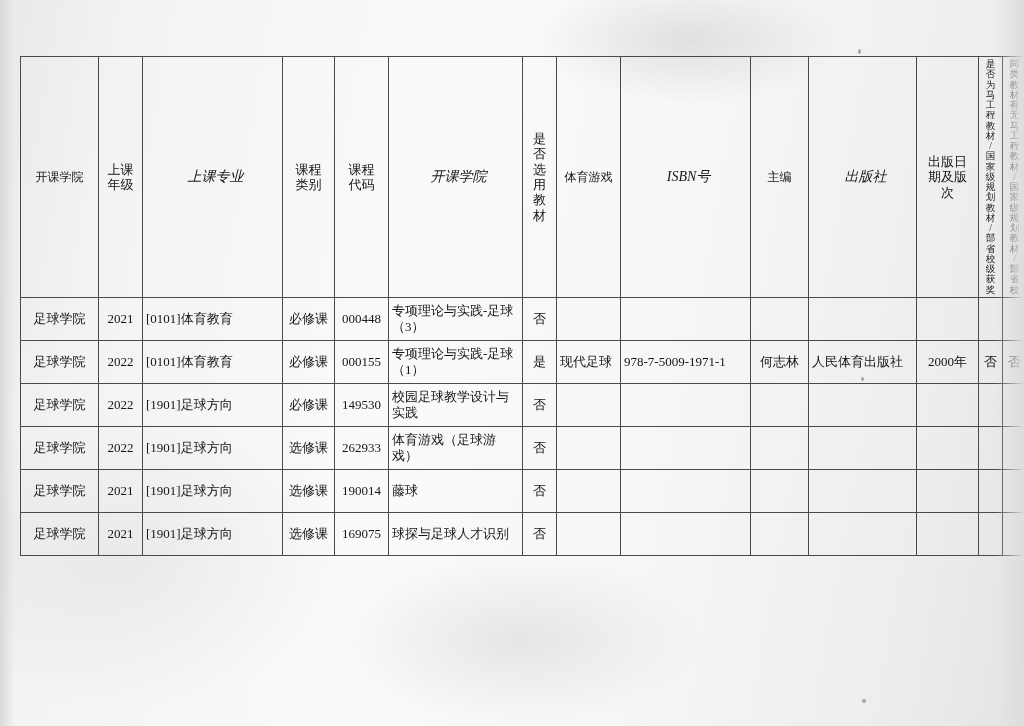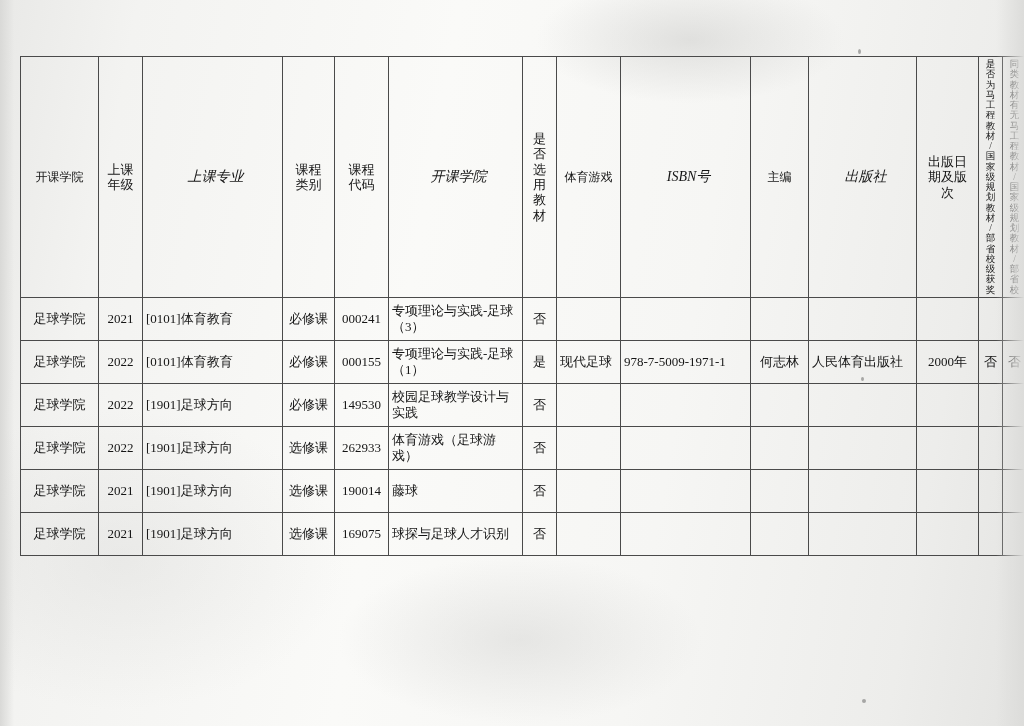--- a/index.html
+++ b/index.html
@@ -231,21 +231,21 @@
         </td>
 
       </tr>
     </thead>
     <tbody>
       <tr>
         <td class="c">足球学院</td>
         <td class="c">2021</td>
         <td class="l">[0101]体育教育</td>
         <td class="c">必修课</td>
-        <td class="c">000241</td>
+        <td class="c">000448</td>
         <td class="l wrapcell">专项理论与实践-足球（3）</td>
         <td class="c">否</td>
         <td class="l"></td>
         <td class="l"></td>
         <td class="c"></td>
         <td class="l"></td>
         <td class="c"></td>
         <td class="c"></td>
         <td class="c"></td>
 

